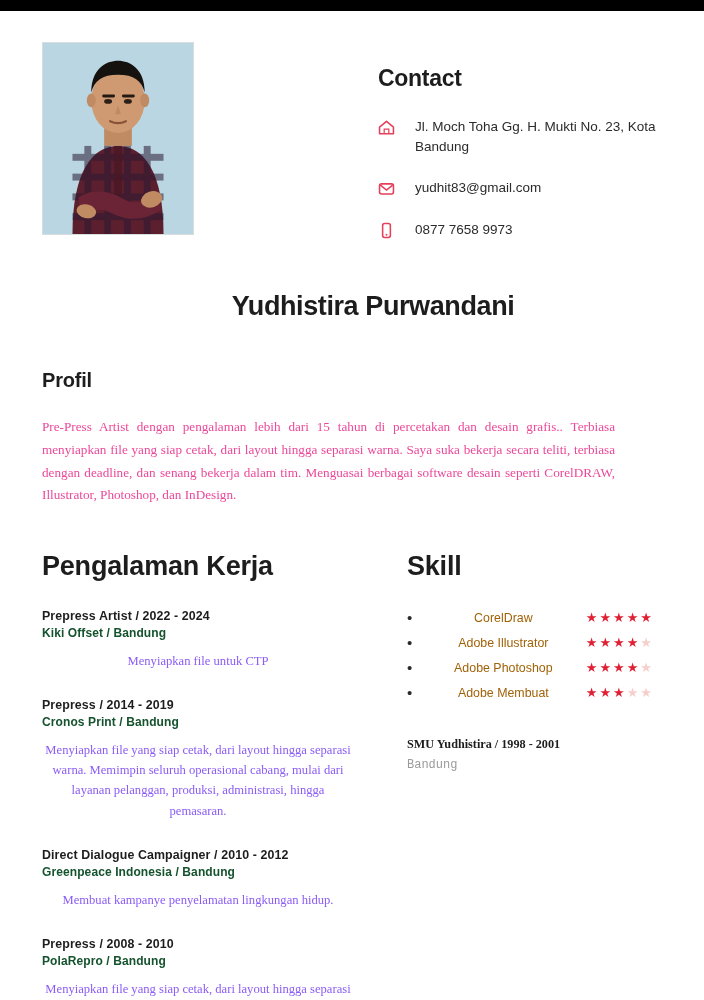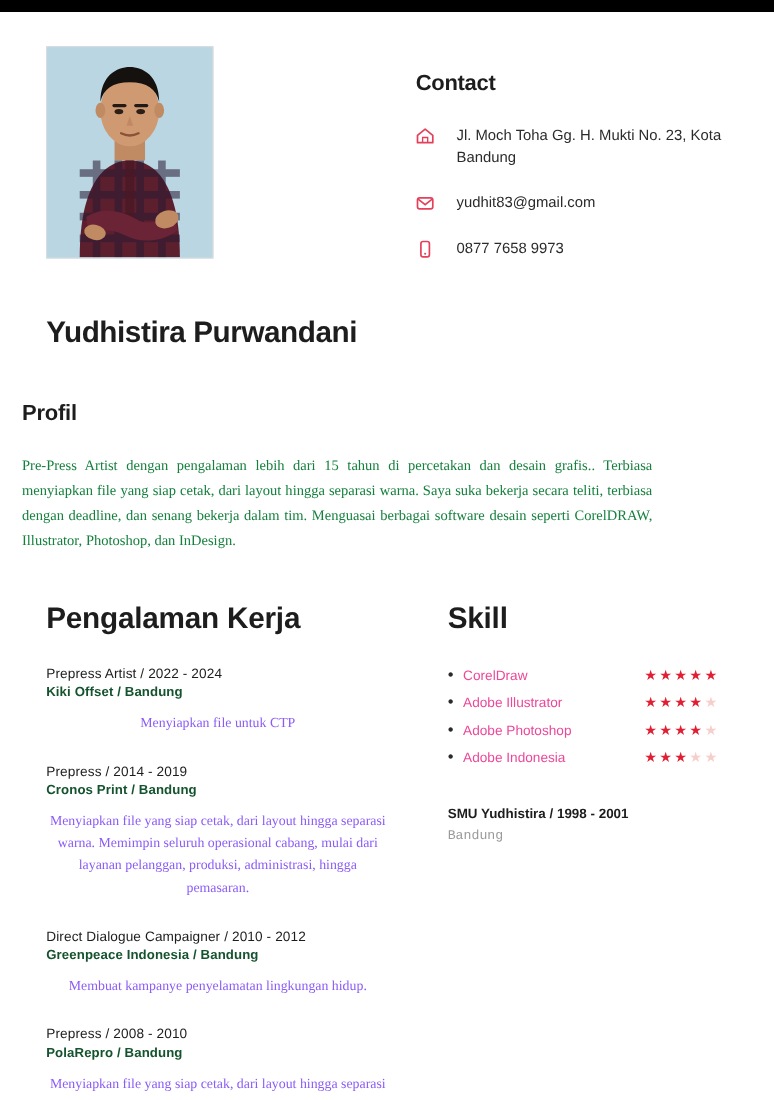--- a/index.html
+++ b/index.html
@@ -49,21 +49,21 @@
 
   .photo-svg { display: block; width: 100%; height: 100%; }
 
   .contact-col {
     flex: 1;
     padding-left: 183px;
     padding-top: 23px;
   }
 
   .contact-title {
-    font-size: 20px;
+    font-size: 23px;
     font-weight: bold;
     color: #1d1d1d;
     letter-spacing: -0.3px;
     margin-bottom: 25px;
   }
 
   .contact-row {
     display: flex;
     align-items: flex-start;
     margin-bottom: 22px;
@@ -83,40 +83,41 @@
     color: #2b2b2b;
   }
 
   
   .name {
     margin: 30px 0 0 42px;
     font-size: 27px;
     font-weight: bold;
     color: #1d1d1d;
     letter-spacing: -0.4px;
+    text-align: center;
   }
 
   
   .section-title {
     font-size: 20px;
     font-weight: bold;
     color: #1d1d1d;
     letter-spacing: -0.2px;
   }
 
   .profil-block {
-    margin: 47px 0 0 20px;
+    margin: 47px 0 0 42px;
   }
   .profil-body {
     margin-top: 24px;
     width: 573px;
     font-family: "Liberation Serif", serif;
     font-size: 13.2px;
     line-height: 1.72;
-    color: #15803d;
+    color: #ec4899;
     text-align: justify;
   }
 
   
   .main {
     display: flex;
     margin-top: 44px;
     padding: 0 0 0 42px;
   }
 
@@ -129,21 +130,21 @@
     color: #1d1d1d;
     letter-spacing: -0.2px;
   }
 
   
   .job { margin-top: 27px; }
   .job:first-of-type { margin-top: 29px; }
 
   .job-role {
     font-size: 12.4px;
-    font-weight: normal;
+    font-weight: bold;
     color: #1d1d1d;
     letter-spacing: 0.1px;
   }
   .job-company {
     font-size: 12px;
     font-weight: bold;
     color: #14532d;
     letter-spacing: 0.1px;
     margin-top: 3px;
   }
@@ -166,33 +167,35 @@
   }
   .skill-bullet {
     width: 14px;
     font-size: 15px;
     line-height: 1;
     color: #2b2b2b;
   }
   .skill-name {
     flex: 1;
     font-size: 12.4px;
-    color: #ec4899;
+    color: #a16207;
+    text-align: center;
   }
   .stars { display: flex; gap: 2px; }
   .star { font-size: 13px; line-height: 1; color: #e01f33; }
   .star.off { color: #f6cfcb; }
 
   
   .edu-block { margin-top: 37px; }
   .edu-entry { margin-top: 22px; }
   .edu-school {
     font-size: 12.2px;
     font-weight: bold;
     color: #1d1d1d;
+    font-family: Liberation Serif, serif;
   }
   .edu-place {
     margin-top: 6px;
     font-size: 12px;
     color: #9a9a9a;
     font-family: Liberation Mono, monospace;
   }
 </style>
 </head>
 <body>
@@ -361,21 +364,21 @@
                 <span class="star">★</span>
                 <span class="star">★</span>
                 <span class="star">★</span>
                 <span class="star">★</span>
                 <span class="star off">★</span>
               </span>
           </div>
 
           <div class="skill-row">
             <span class="skill-bullet">•</span>
-            <span class="skill-name">Adobe Indonesia</span>
+            <span class="skill-name">Adobe Membuat</span>
             <span class="stars">
                 <span class="star">★</span>
                 <span class="star">★</span>
                 <span class="star">★</span>
                 <span class="star off">★</span>
                 <span class="star off">★</span>
               </span>
           </div>
 
         </div>

